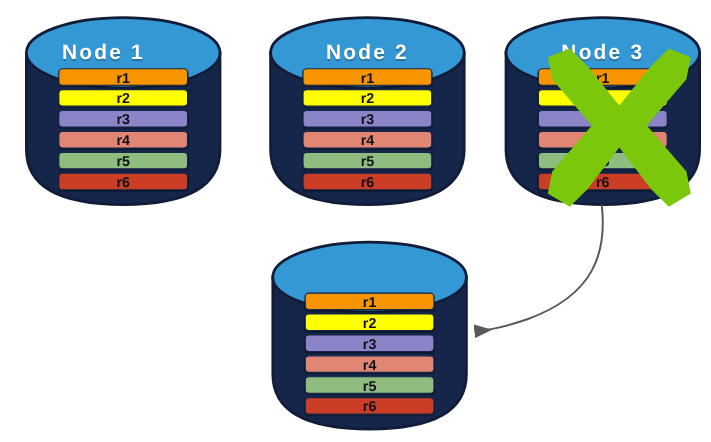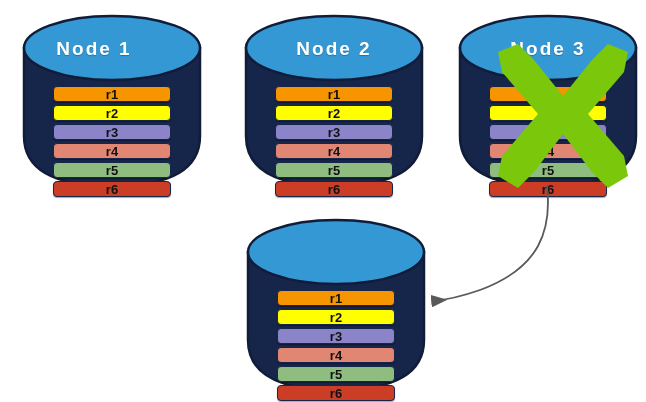--- a/index.html
+++ b/index.html
@@ -40,21 +40,20 @@
     box-sizing: border-box;
     text-align: center;
     font-weight: bold;
     font-size: 13px;
     color: #111111;
     line-height: 1;
     display: flex;
     align-items: center;
     justify-content: center;
     box-shadow: 0 1px 1px rgba(0,0,0,0.35);
-    margin-top: 24px;
   }
   .x-overlay {
     position: absolute;
     pointer-events: none;
   }
   .arrow-layer {
     position: absolute;
     left: 0;
     top: 0;
   }

